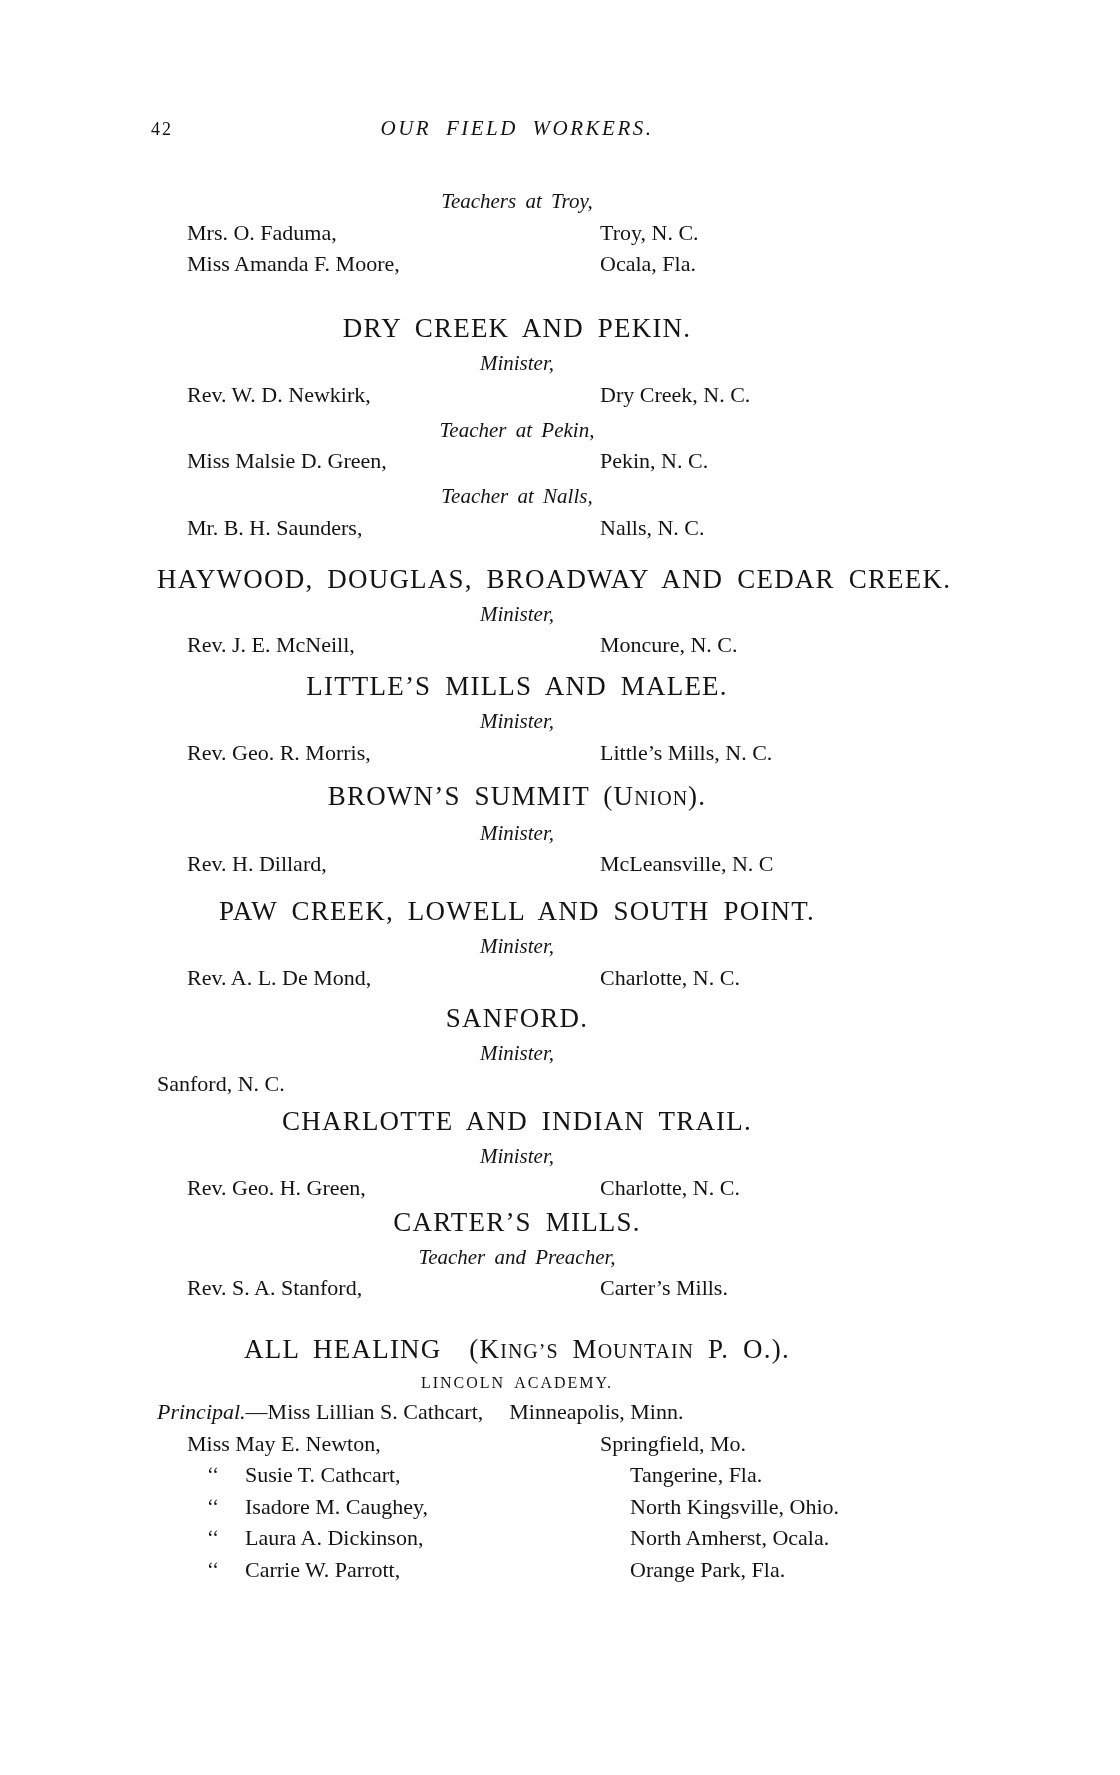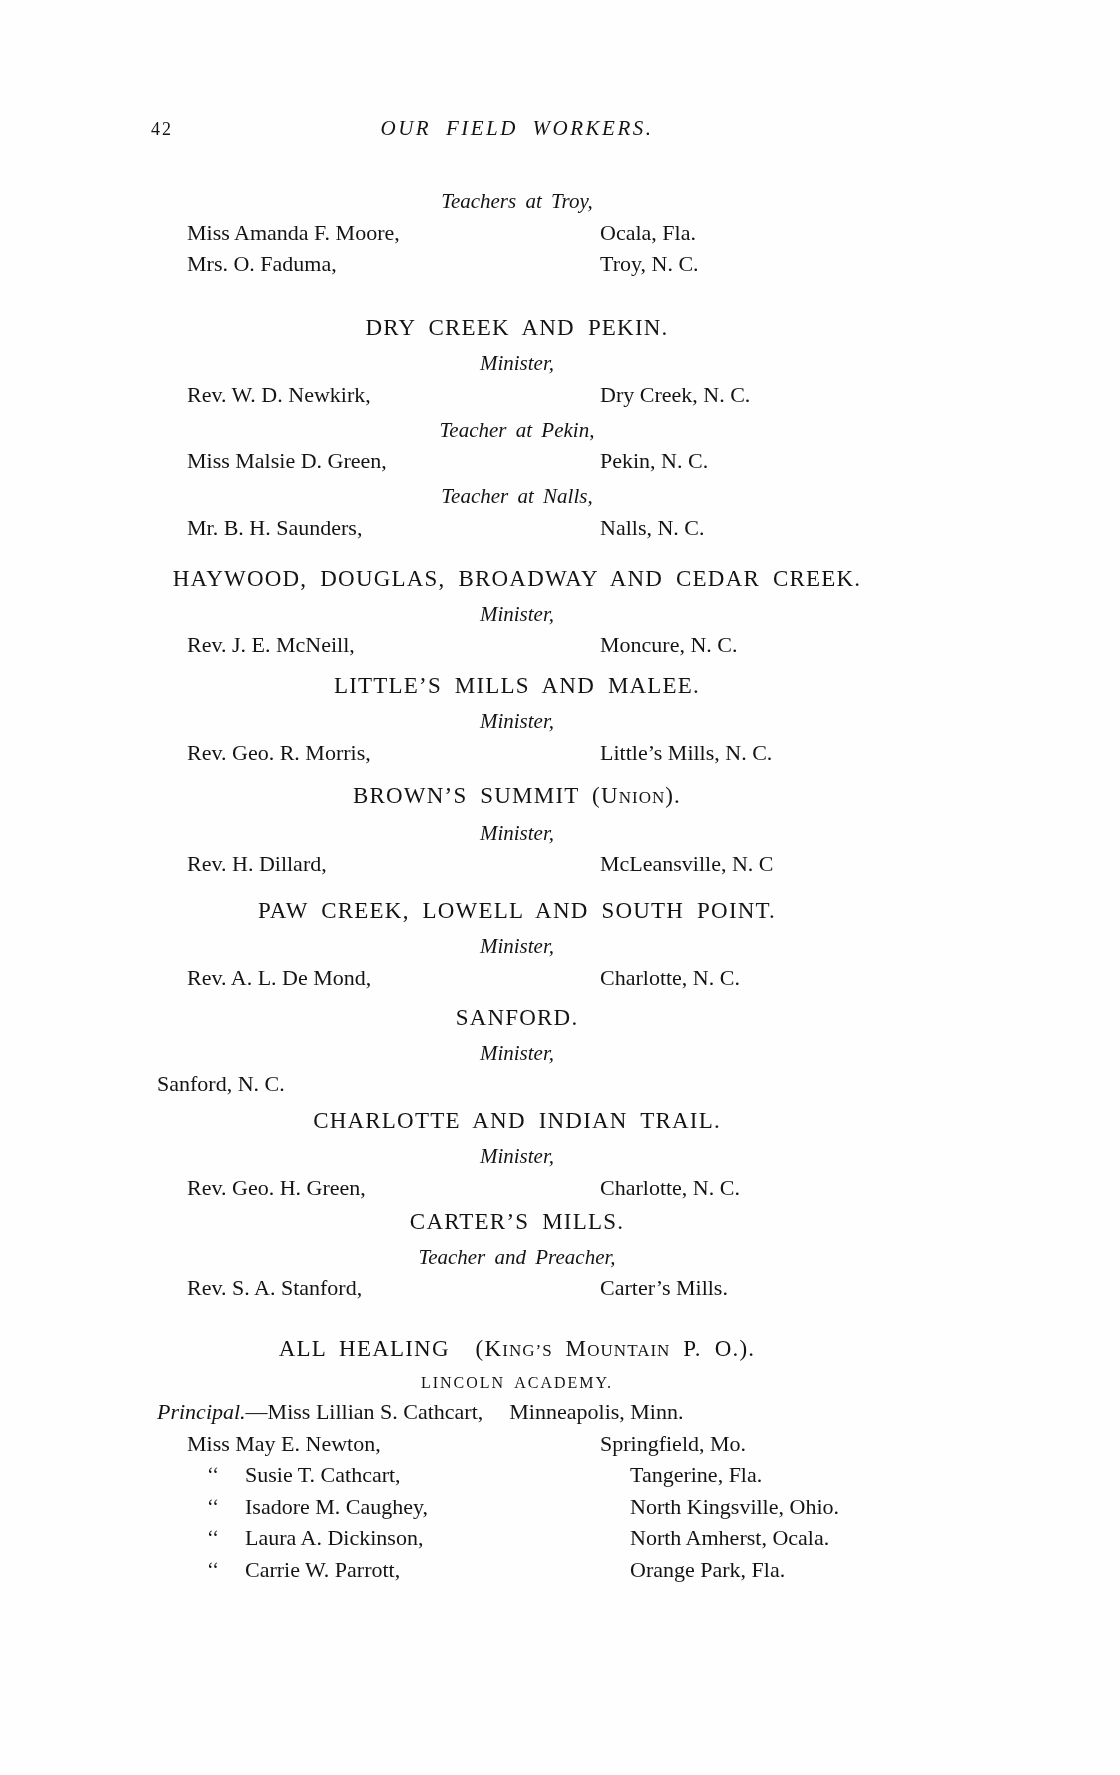--- a/index.html
+++ b/index.html
@@ -20,21 +20,21 @@
     text-align:center;
     font-style:italic;font-size:21px;
     letter-spacing:2.5px;word-spacing:7px;
   }
   main{
     position:absolute;left:157px;top:181px;width:720px;
   }
   section{display:block;}
   .sec-h{
     margin:10px 0 0;font-weight:normal;
-    font-size:23px;line-height:30px;text-align:center;
+    font-size:27px;line-height:30px;text-align:center;
     letter-spacing:1.2px;word-spacing:6px;white-space:nowrap;
   }
   section:nth-of-type(2) .sec-h{margin-top:34px;}
   section:nth-of-type(3) .sec-h{margin-top:21px;}
   section:nth-of-type(4) .sec-h{margin-top:11px;}
   section:nth-of-type(5) .sec-h{margin-top:13px;}
   section:nth-of-type(6) .sec-h{margin-top:17px;}
   section:nth-of-type(7) .sec-h{margin-top:10px;}
   section:nth-of-type(8) .sec-h{margin-top:7px;}
   section:nth-of-type(9) .sec-h{margin-top:4px;}
@@ -69,26 +69,26 @@
 </head>
 <body>
 
 <div class="page">
   <div class="pagenum">42</div>
   <div class="running-header">OUR FIELD WORKERS.</div>
   <main id="content">
       <section>
         <p class="role">Teachers at Troy,</p>
         <div class="entry">
+          <span class="name">Mrs. O. Faduma,</span>
+          <span class="loc">Troy, N. C.</span>
+        </div>
+        <div class="entry">
           <span class="name">Miss Amanda F. Moore,</span>
           <span class="loc">Ocala, Fla.</span>
-        </div>
-        <div class="entry">
-          <span class="name">Mrs. O. Faduma,</span>
-          <span class="loc">Troy, N. C.</span>
         </div>
       </section>
       <section>
         <h2 class="sec-h">DRY CREEK AND PEKIN.</h2>
         <p class="role">Minister,</p>
         <div class="entry">
           <span class="name">Rev. W. D. Newkirk,</span>
           <span class="loc">Dry Creek, N. C.</span>
         </div>
         <p class="role">Teacher at Pekin,</p>

